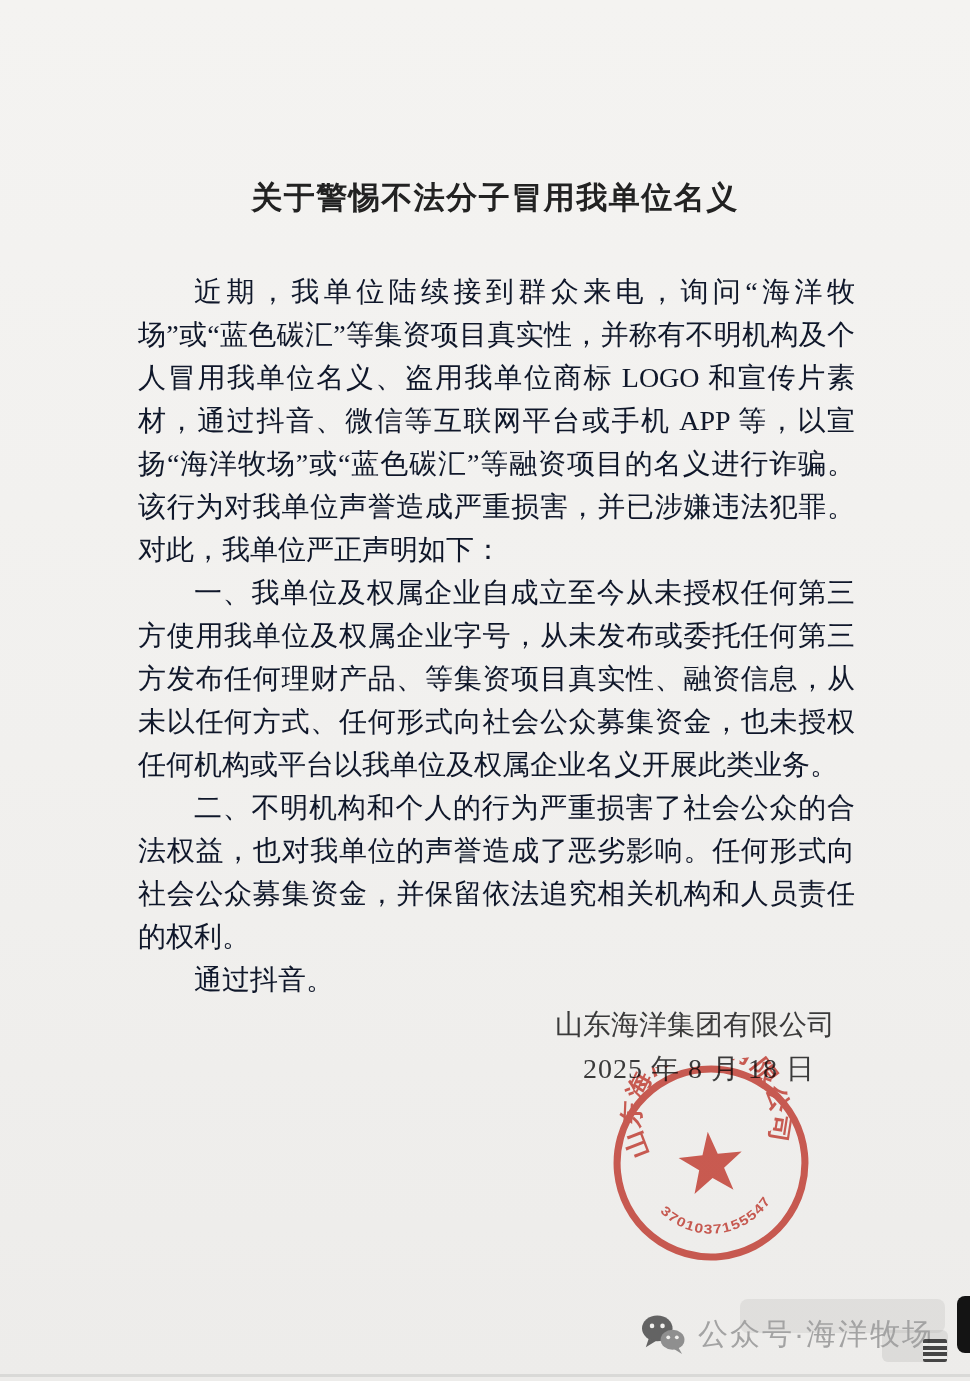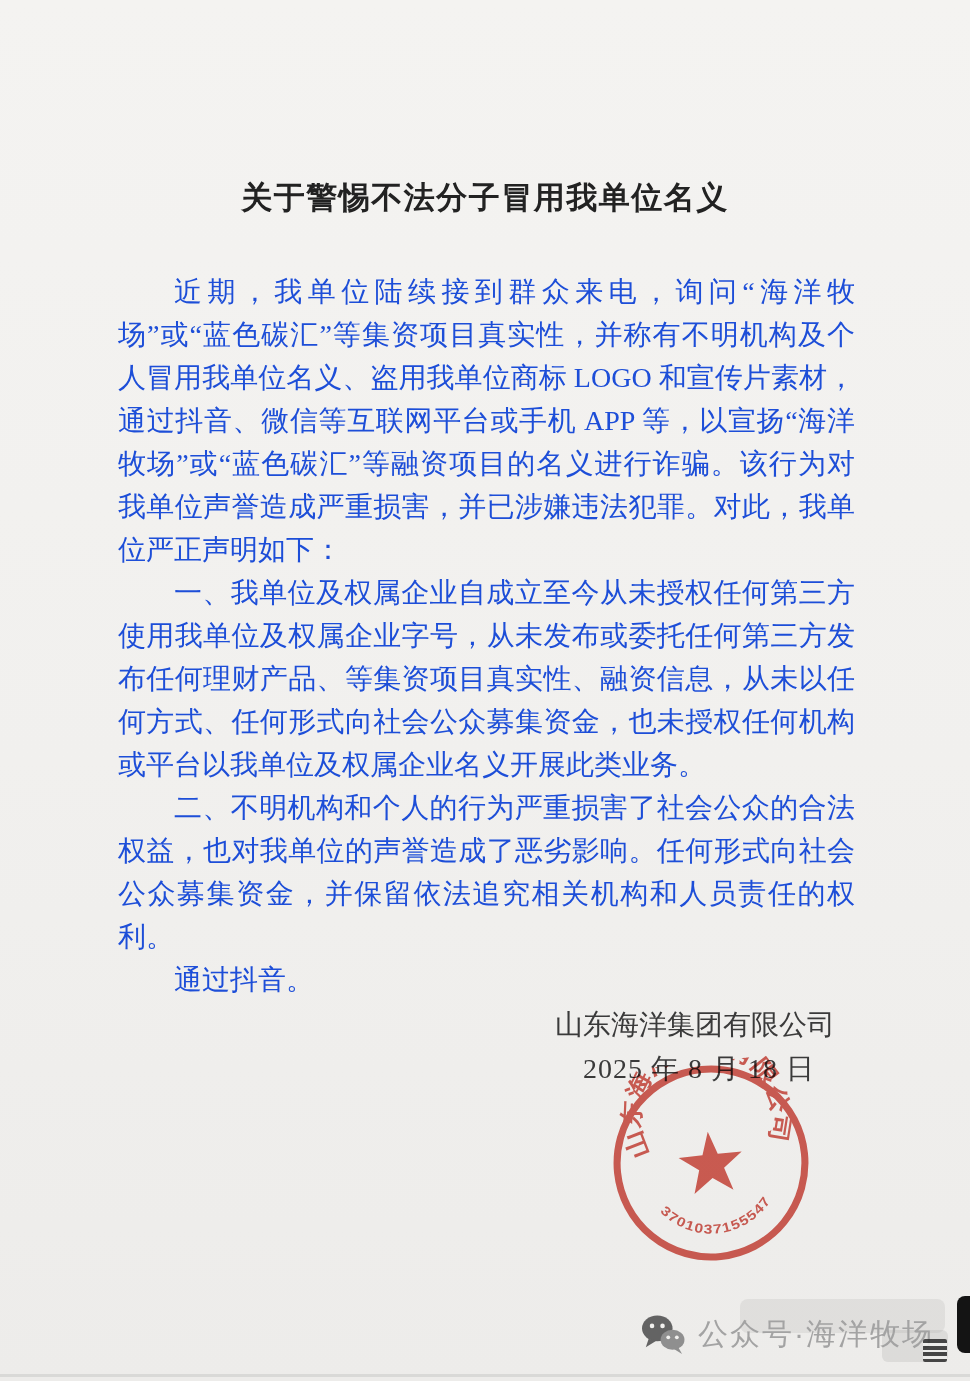--- a/index.html
+++ b/index.html
@@ -3,38 +3,38 @@
 <meta charset="utf-8">
 <style>
   html, body { margin: 0; padding: 0; }
   body {
     width: 970px; height: 1381px;
     background: linear-gradient(180deg, #f4f3f1 0%, #f1f0ee 55%, #edecea 100%);
     font-family: "Liberation Serif", "DejaVu Serif", serif;
     overflow: hidden;
     position: relative;
   }
-  .page { position: absolute; inset: 0; }
+  .page { position: absolute; inset: 0; padding-left: 20px; }
 
   .doc-title {
     margin: 172px 0 0 0;
     text-align: center;
     font-size: 31px;
     font-weight: 700;
     color: #222222;
     letter-spacing: 1.5px;
     line-height: 52px;
   }
   .doc-title .title-line { display: block; }
 
   .body-text {
     margin: 46px 115px 0 118px;
     font-size: 28px;
     line-height: 43px;
-    color: #1d4ed8;
+    color: #0f172a;
     text-align: justify;
   }
   .body-text p { margin: 0; text-indent: 2em; }
 
   .signature { margin-top: 2px; font-size: 28px; color: #3a3a3a; line-height: 44px; }
   .sig-company { text-align: right; padding-right: 135px; }
   .sig-date    { text-align: right; padding-right: 155px; letter-spacing: 1px; }
 
   .seal {
     position: absolute;

